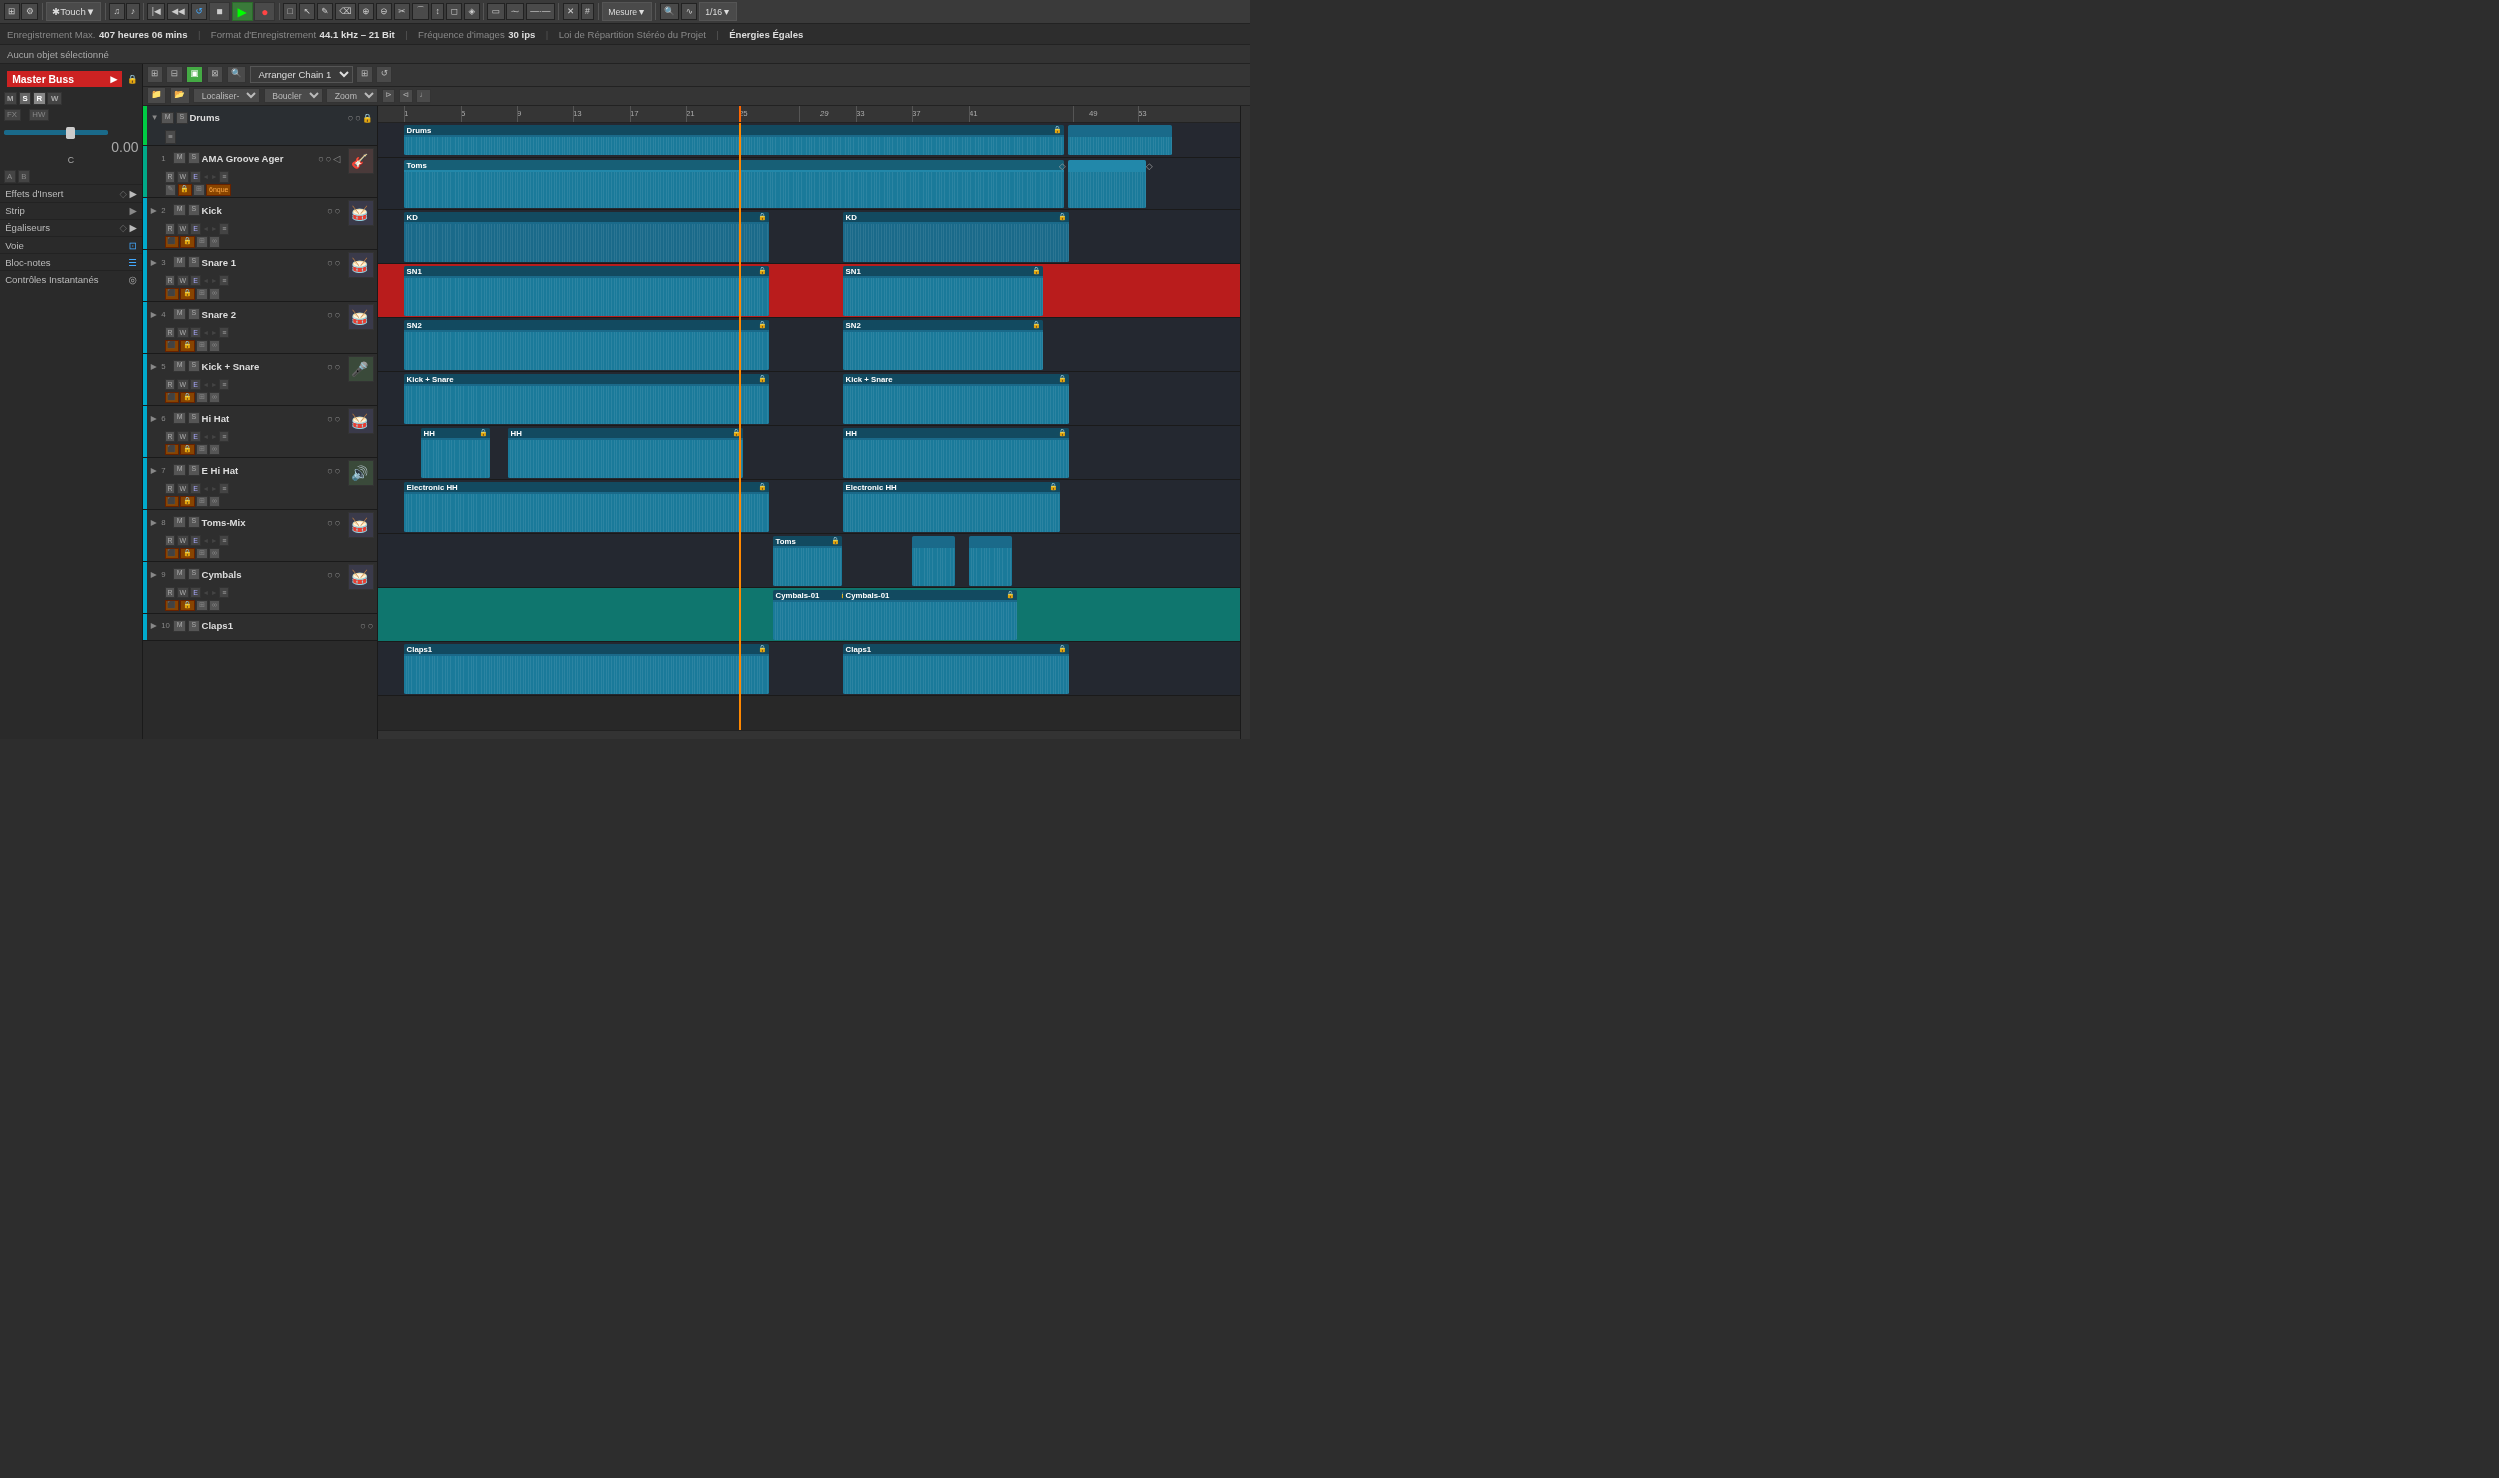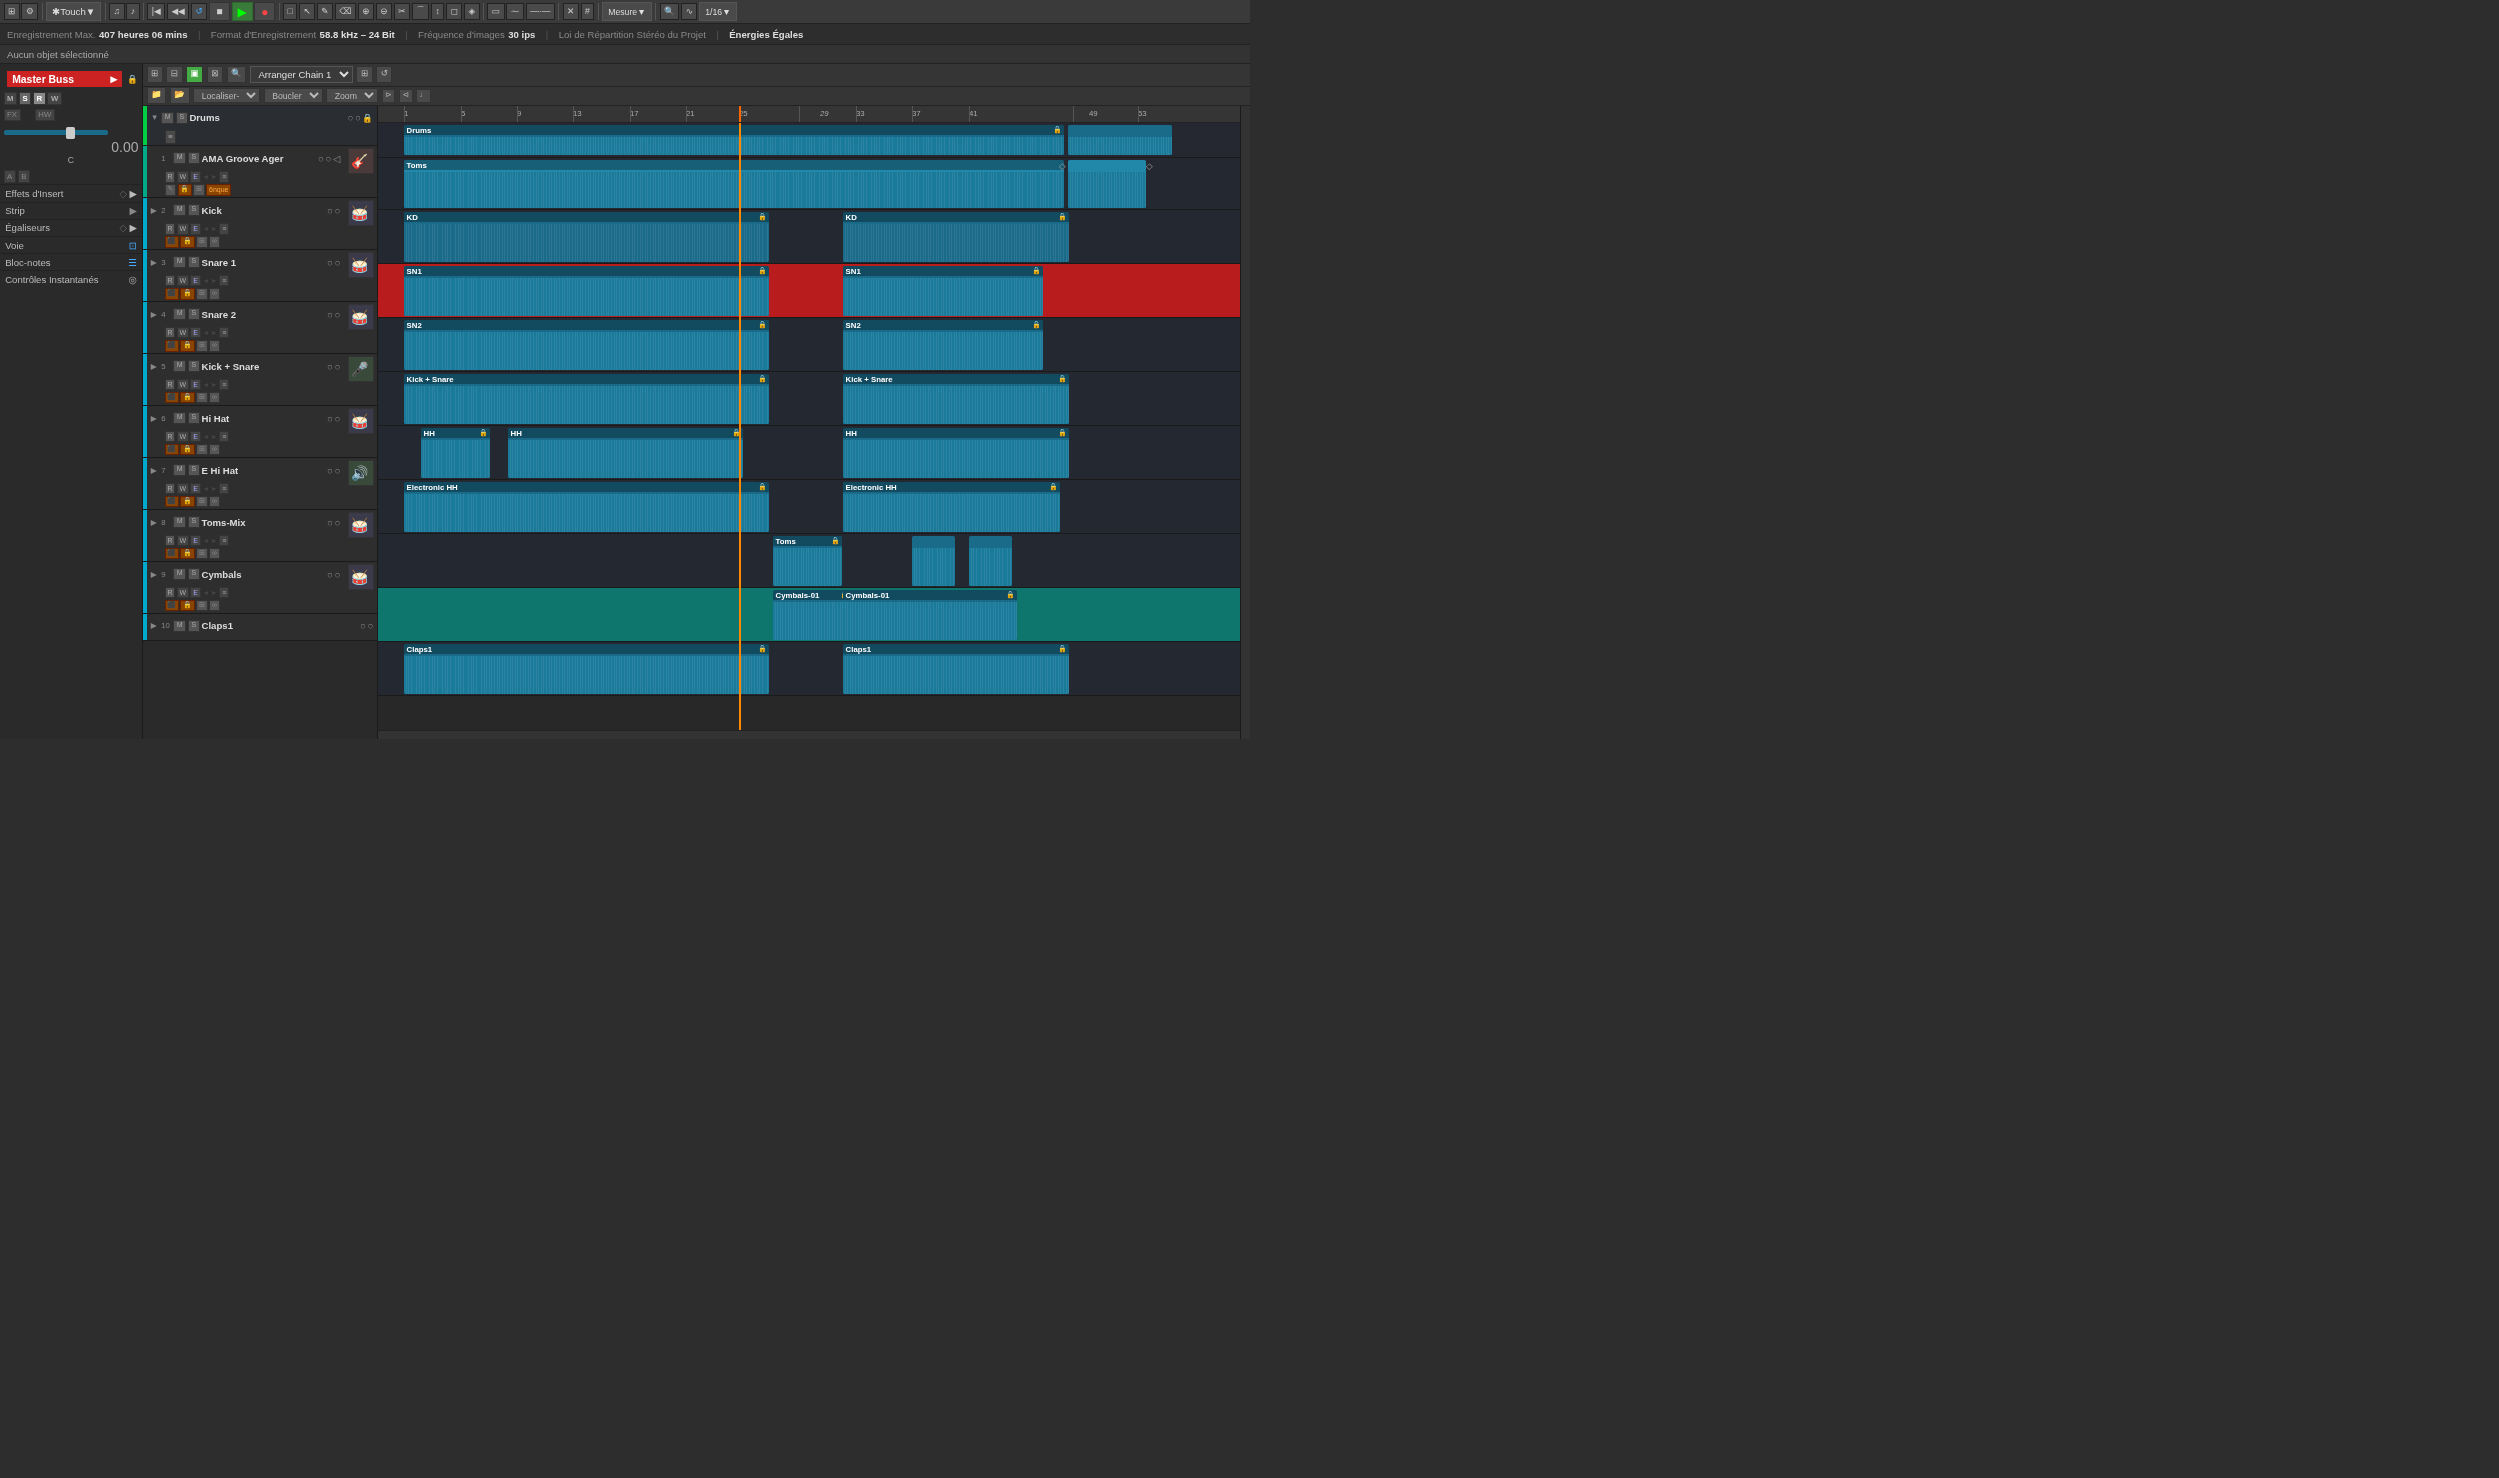--- a/index.html
+++ b/index.html
@@ -204,21 +204,21 @@
     }
     .fader-value {
       font-size: 14px;
       color: #aaa;
       text-align: right;
     }
     .fader-note { font-size: 8.7px; color: #aaa; text-align: center; }
 
     .send-area {
       display: flex;
-      gap: 14px;
+      gap: 8px;
       padding: 1.7px 3.5px;
     }
     .send-btn {
       background: #444;
       border: 0.9px solid #333;
       color: #888;
       font-size: 7.8px;
       padding: 0.9px 2.6px;
       cursor: pointer;
     }
@@ -681,21 +681,21 @@
 </div>
 
 <div id="info-bar">
   <div class="info-item">
     <span class="info-label">Enregistrement Max.</span>
     <span class="info-value">407 heures 06 mins</span>
   </div>
   <span class="info-sep">|</span>
   <div class="info-item">
     <span class="info-label">Format d'Enregistrement</span>
-    <span class="info-value">58.8 kHz – 24 Bit</span>
+    <span class="info-value">44.1 kHz – 21 Bit</span>
   </div>
   <span class="info-sep">|</span>
   <div class="info-item">
     <span class="info-label">Fréquence d'images</span>
     <span class="info-value">30 ips</span>
   </div>
   <span class="info-sep">|</span>
   <div class="info-item">
     <span class="info-label">Loi de Répartition Stéréo du Projet</span>
   </div>

